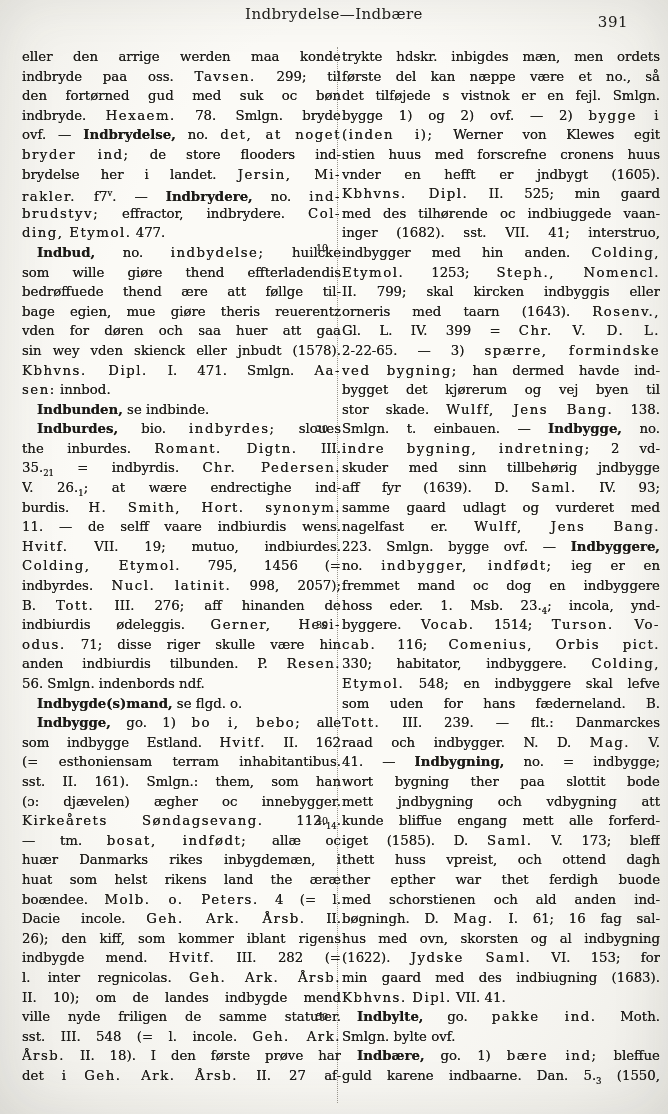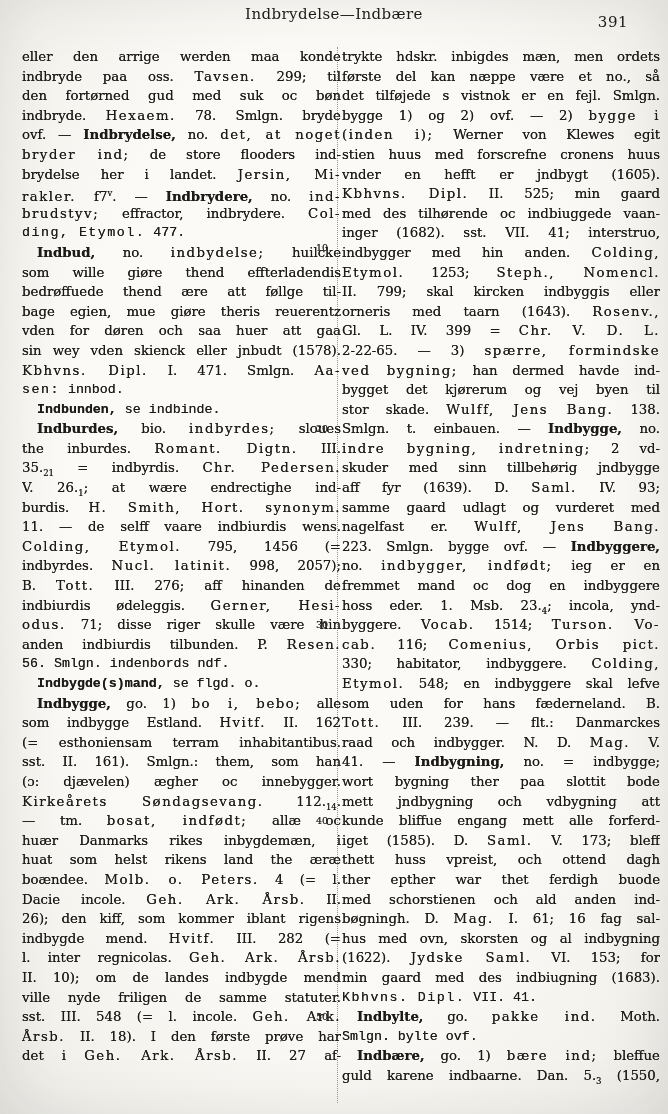--- a/index.html
+++ b/index.html
@@ -24,21 +24,21 @@
   }
   .col{position:absolute;top:47px;}
   #colL{left:10px;width:319px;margin-left:12px;}
   #colR{left:342px;width:318px;}
   .tline{
     height:19.6px;line-height:19.6px;font-size:13.3px;
     text-align:justify;text-align-last:justify;
     overflow:hidden;white-space:nowrap0;
     text-shadow:0 0 .5px rgba(25,22,18,.8);
   }
-  .tline.noj{text-align-last:left;font-family:Liberation Mono, monospace;}
+  .tline.noj{text-align-last:left;}
   .tline.ind{text-indent:15px;}
   .b{font-weight:bold;}
   .sp{letter-spacing:1.5px;}
   .sub{vertical-align:sub;font-size:8.5px;letter-spacing:0;}
   .sup{vertical-align:super;font-size:8.5px;letter-spacing:0;}
   #divider{
     position:absolute;left:337px;top:47px;height:1056px;width:0;
     border-left:1px dotted #97948c;
   }
   .gnum{
@@ -73,20 +73,21 @@
       <div class="tline"><span>sin wey vden skienck eller jnbudt (1578).</span></div>
       <div class="tline"><span class="sp">Kbhvns. Dipl.</span><span> I. 471. Smlgn. </span><span class="sp">Aa-</span></div>
       <div class="tline noj"><span class="sp">sen:</span><span> innbod.</span></div>
       <div class="tline ind noj"><span class="b">Indbunden,</span><span> se indbinde.</span></div>
       <div class="tline ind"><span class="b">Indburdes,</span><span> bio. </span><span class="sp">indbyrdes;</span><span> sloues</span></div>
       <div class="tline"><span>the inburdes. </span><span class="sp">Romant. Digtn.</span><span> III.</span></div>
       <div class="tline"><span>35.</span><span class="sub">21</span><span> = indbyrdis. </span><span class="sp">Chr. Pedersen.</span></div>
       <div class="tline"><span>V. 26.</span><span class="sub">1</span><span>; at wære endrectighe ind-</span></div>
       <div class="tline"><span>burdis. </span><span class="sp">H. Smith, Hort. synonym.</span></div>
       <div class="tline"><span>11. — de selff vaare indbiurdis wens.</span></div>
+      <div class="tline"><span class="sp">Hvitf.</span><span> VII. 19; mutuo, indbiurdes.</span></div>
       <div class="tline"><span class="sp">Colding, Etymol.</span><span> 795, 1456 (=</span></div>
       <div class="tline"><span>indbyrdes. </span><span class="sp">Nucl. latinit.</span><span> 998, 2057);</span></div>
       <div class="tline"><span>B. </span><span class="sp">Tott.</span><span> III. 276; aff hinanden de</span></div>
       <div class="tline"><span>indbiurdis ødeleggis. </span><span class="sp">Gerner, Hesi-</span></div>
       <div class="tline"><span class="sp">odus.</span><span> 71; disse riger skulle være hin</span></div>
       <div class="tline"><span>anden indbiurdis tilbunden. P. </span><span class="sp">Resen.</span></div>
       <div class="tline noj"><span>56. Smlgn. indenbords ndf.</span></div>
       <div class="tline ind noj"><span class="b">Indbygde(s)mand,</span><span> se flgd. o.</span></div>
       <div class="tline ind"><span class="b">Indbygge,</span><span> go. 1) </span><span class="sp">bo i, bebo;</span><span> alle</span></div>
       <div class="tline"><span>som indbygge Estland. </span><span class="sp">Hvitf.</span><span> II. 162</span></div>

